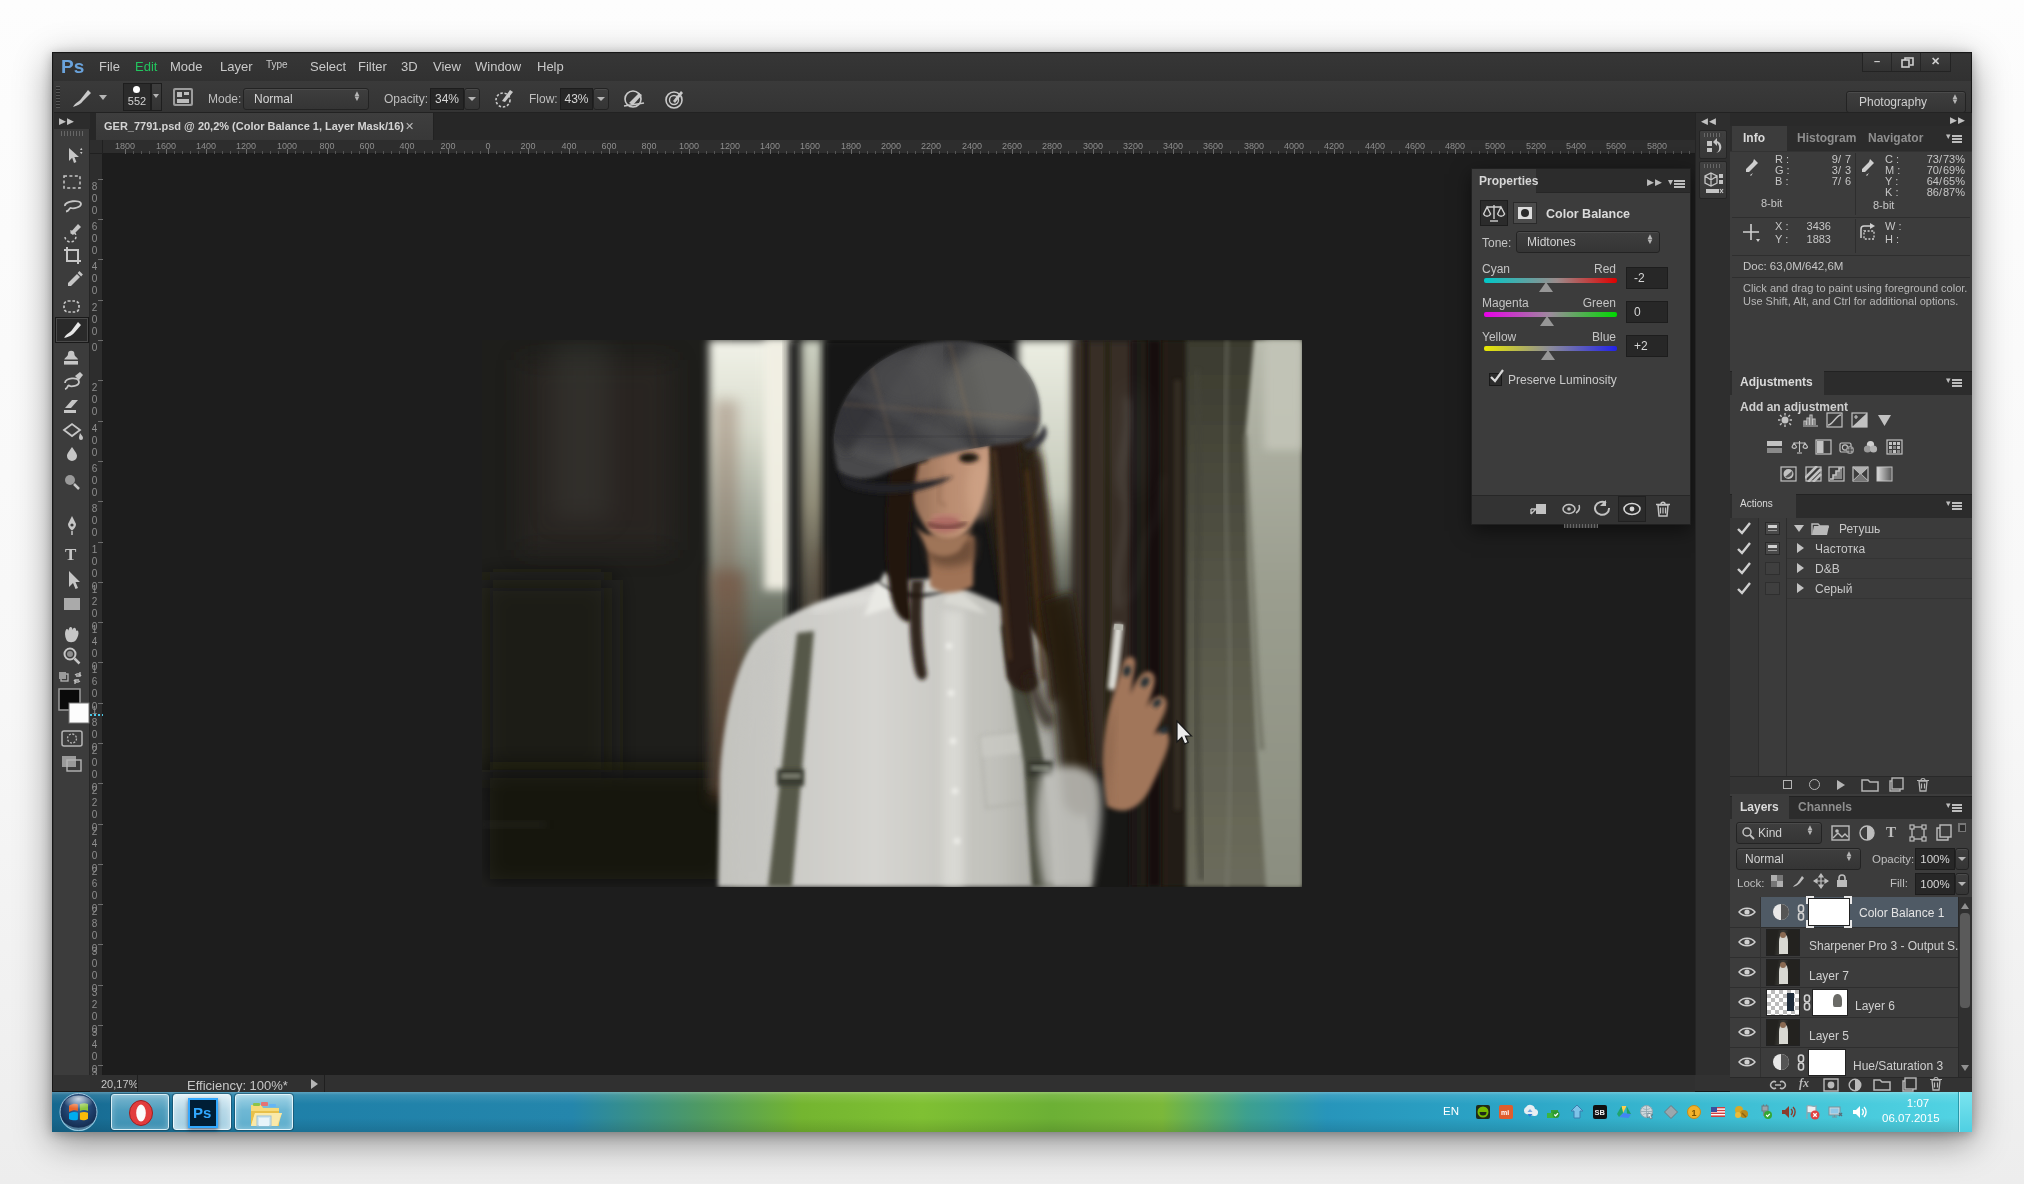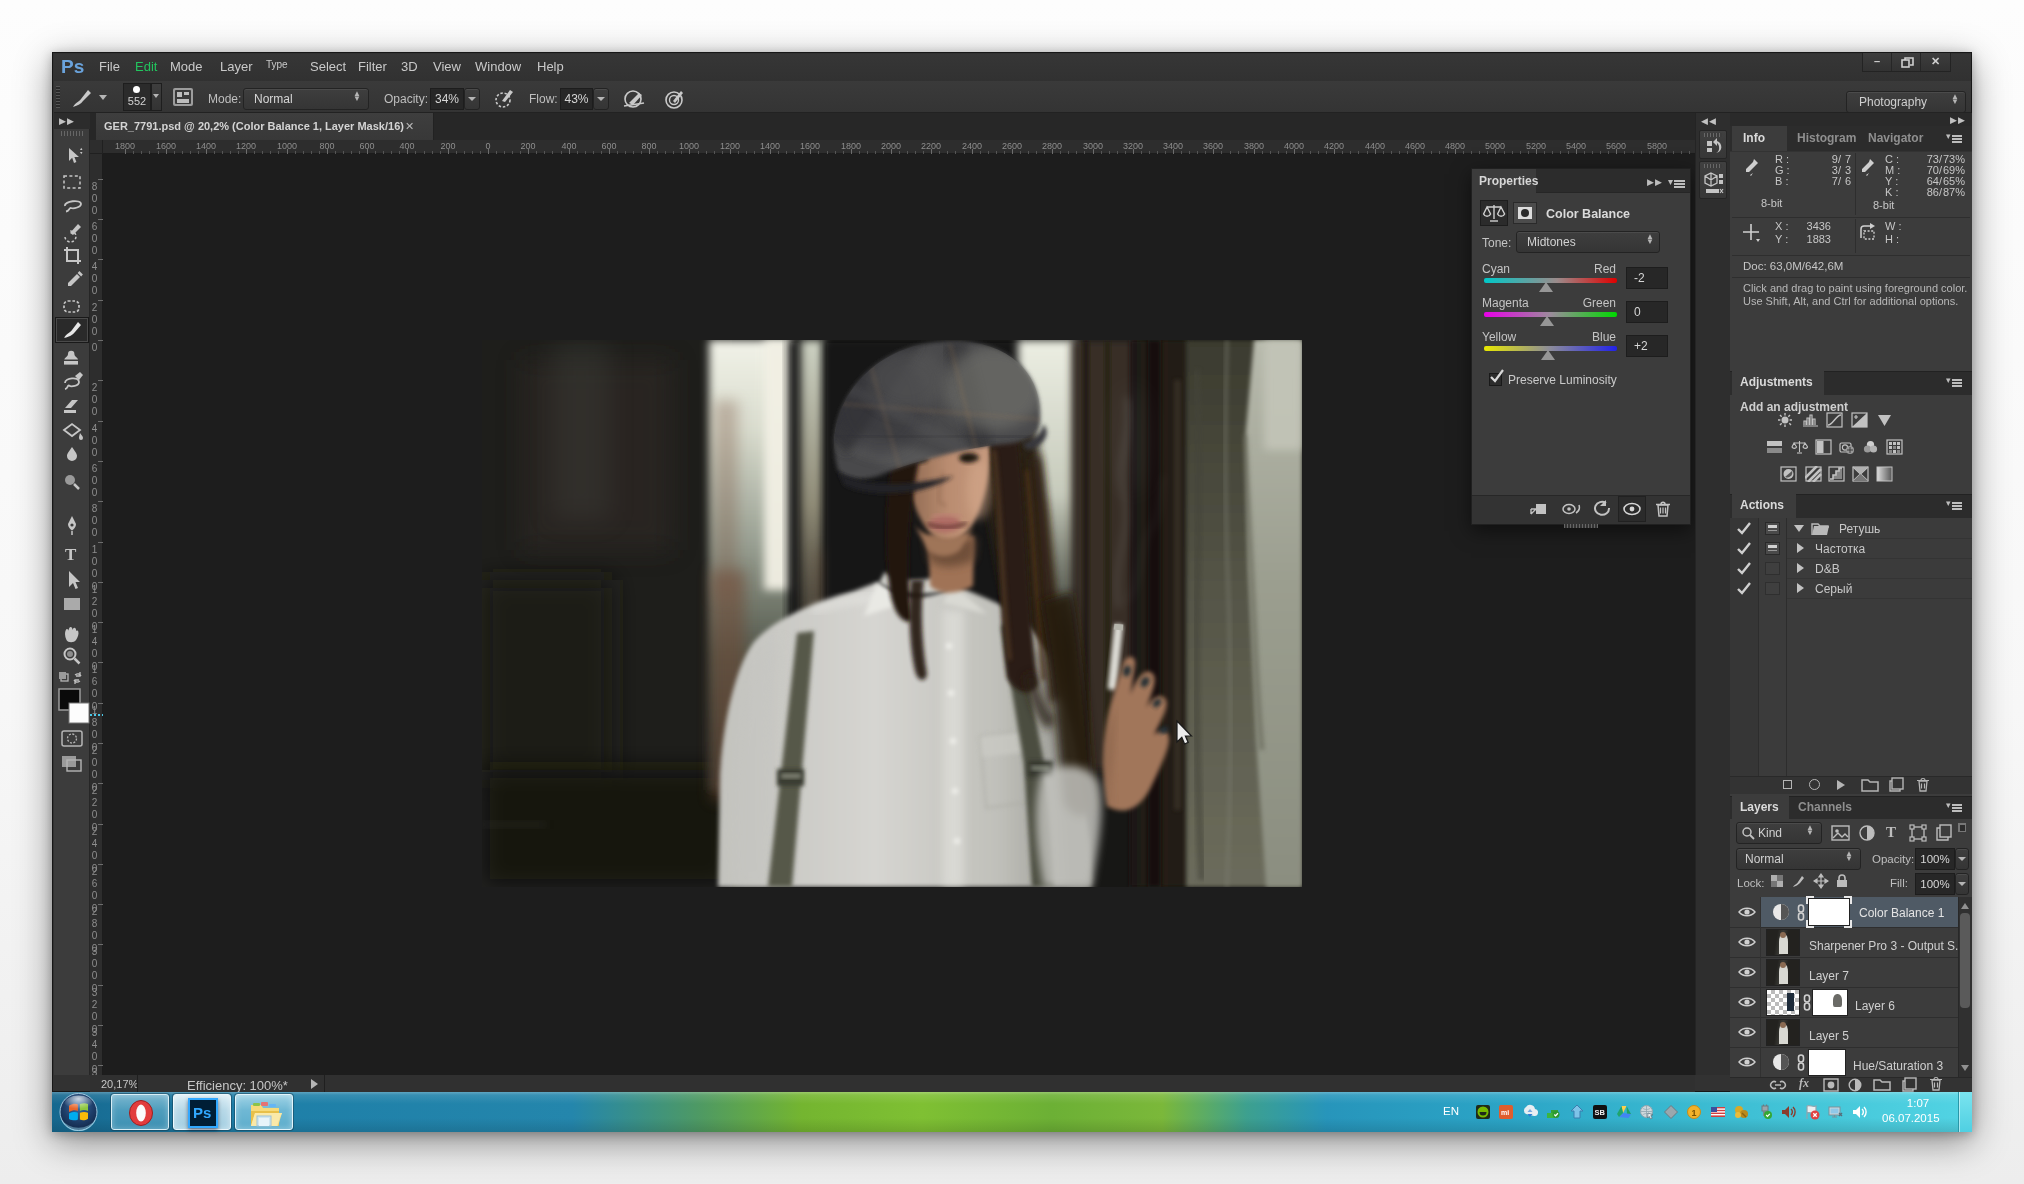--- a/index.html
+++ b/index.html
@@ -938,21 +938,21 @@
           <linearGradient id="sg1" x1="0" y1="0" x2="1" y2="0">
             <stop offset="0" stop-color="#ddd"></stop>
             <stop offset="1" stop-color="#555"></stop>
           </linearGradient>
         </defs>
         <rect x="1" y="1" width="15" height="14" fill="url(#sg1)" stroke="#c2c2c2" stroke-width="1"></rect>
       </svg>
 
 <div class="a" style="left:1677px;top:441px;width:242px;height:24px;background:#2c2c2c;border-top:1px solid #222"></div>
 <div class="a" style="left:1679px;top:441px;width:64px;height:24px;background:#3c3c3c"></div>
-<div class="a" style="left:1687px;top:445px;font-size:12px;font-weight:bold;color:#dadada">Actions</div>
+<div class="a" style="left:1687px;top:445px;font-size:10px;font-weight:normal;color:#dadada">Actions</div>
 <div class="a" style="left:1893px;top:445px;color:#bdbdbd;font-size:9px">▾<span style="display:inline-block;width:10px;border-top:2px solid #bdbdbd;box-shadow:0 3px 0 #bdbdbd,0 6px 0 #bdbdbd;vertical-align:2px;margin-left:1px"></span></div>
 <div class="a" style="left:1677px;top:465px;width:242px;height:258px;background:#3b3b3b"></div>
 <div class="a" style="left:1677px;top:465px;width:29px;height:258px;background:#363636;border-right:1px solid #2d2d2d"></div>
 <div class="a" style="left:1706px;top:465px;width:28px;height:258px;border-right:1px solid #2d2d2d"></div>
 <div class="a" style="left:1734px;top:485px;width:185px;height:1px;background:#343434"></div>
 <div class="a" style="left:1734px;top:505px;width:185px;height:1px;background:#343434"></div>
 <div class="a" style="left:1734px;top:525px;width:185px;height:1px;background:#343434"></div>
 <div class="a" style="left:1734px;top:545px;width:185px;height:1px;background:#343434"></div>
 <svg class="a" style="left:1683px;top:468px" width="16" height="14" viewBox="0 0 16 14">
         <path d="M2 8 L6 12 L14 2" stroke="#cfcfcf" stroke-width="2.4" fill="none"></path>

